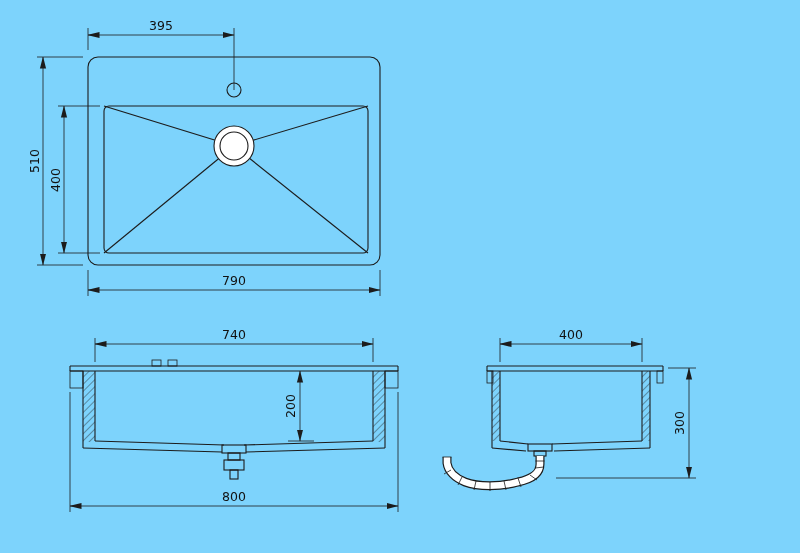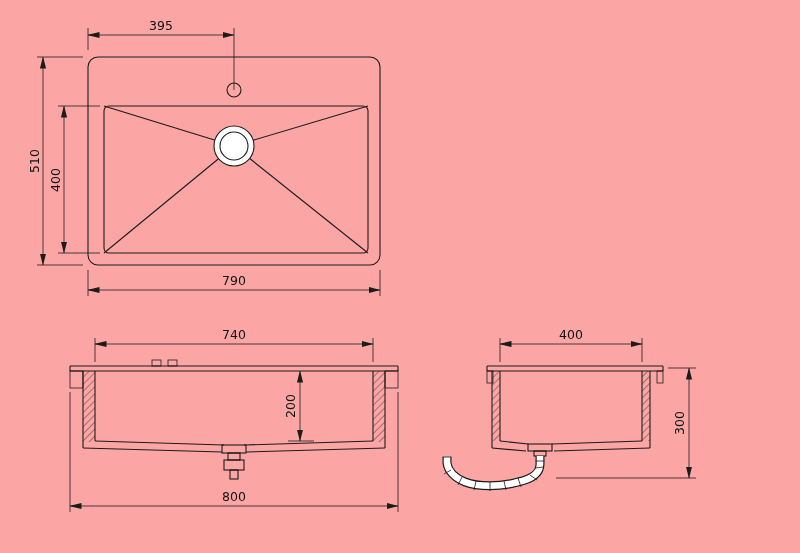--- a/index.html
+++ b/index.html
@@ -7,21 +7,21 @@
     padding: 0;
     background: #ffffff;
     width: 800px;
     height: 553px;
     overflow: hidden;
   }
   .drawing-wrap {
     position: relative;
     width: 800px;
     height: 553px;
-    background: #fca5a5;
+    background: #7dd3fc;
   }
   svg { display: block; }
   .ln    { stroke: #1c1c1c; stroke-width: 1.1; fill: none; }
   .thin  { stroke: #1c1c1c; stroke-width: 0.8; fill: none; }
   .dim   { stroke: #1c1c1c; stroke-width: 0.8; fill: none; }
   .mask  { fill: #ffffff; stroke: none; }
   .tube-outer { stroke: #1c1c1c; stroke-width: 9;   fill: none; }
   .tube-inner { stroke: #ffffff; stroke-width: 6.6; fill: none; }
   .tick  { stroke: #1c1c1c; stroke-width: 0.8; fill: none; }
   text.dim-text {

